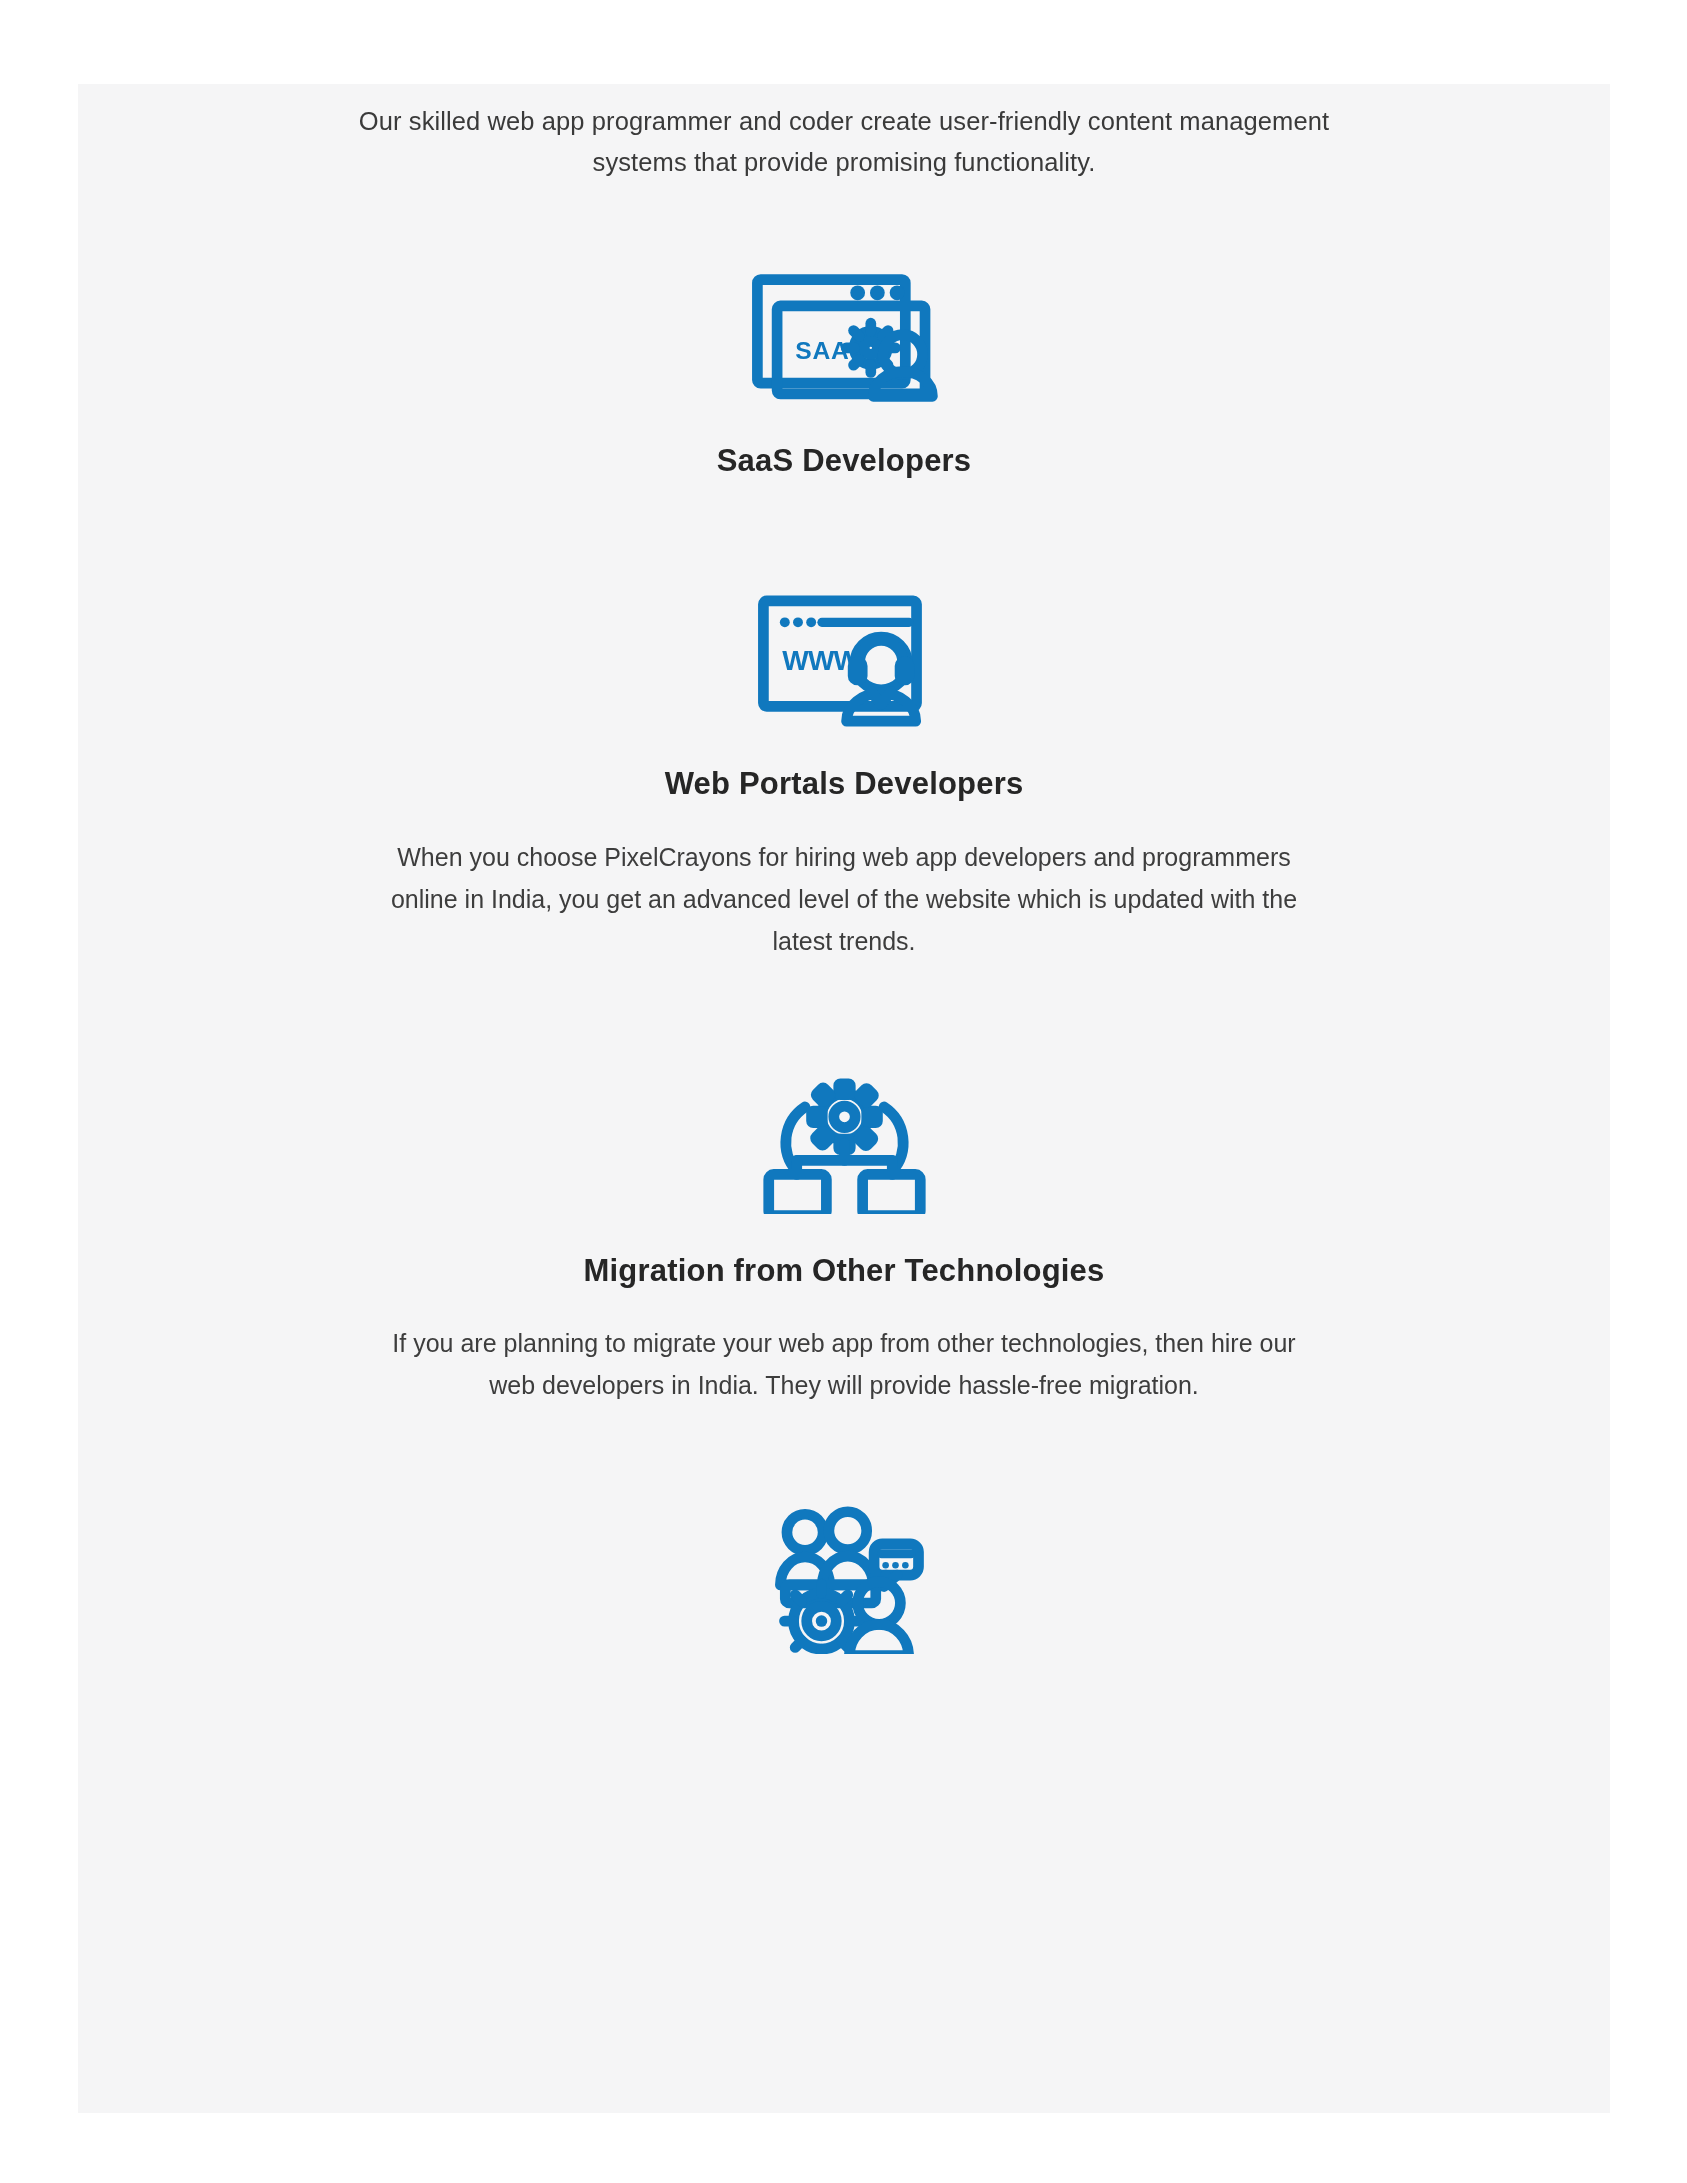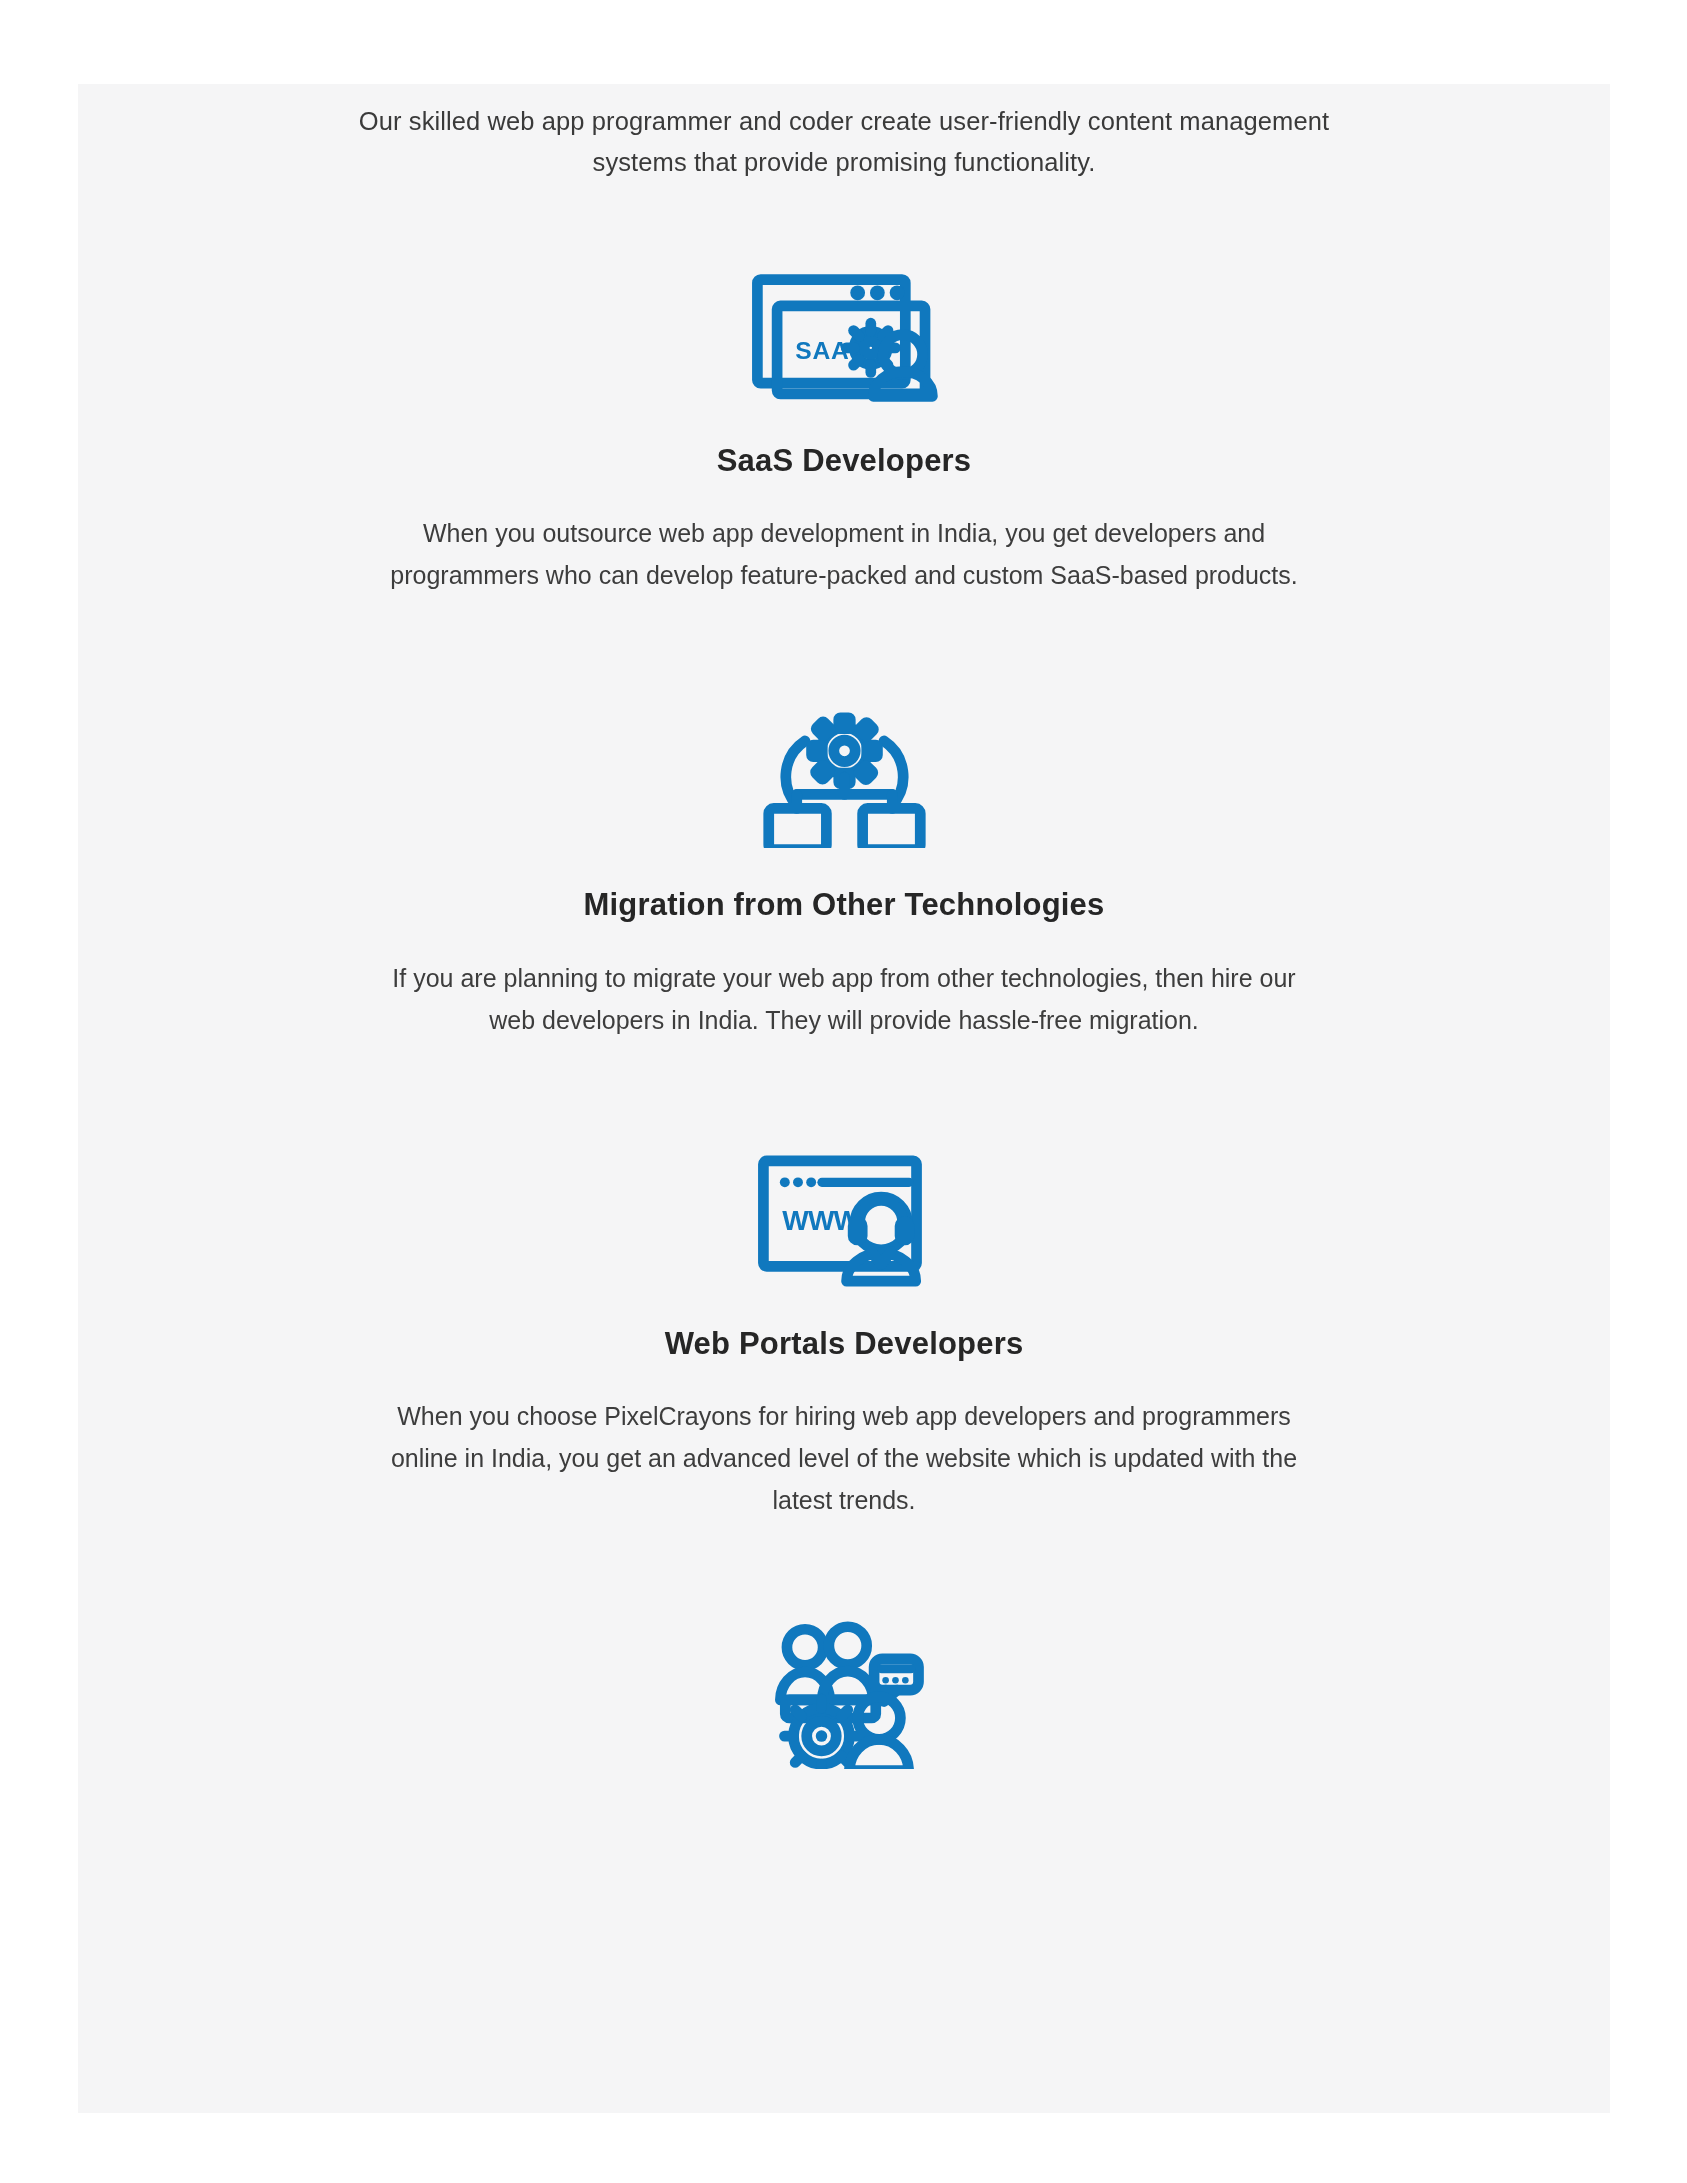--- a/index.html
+++ b/index.html
@@ -148,21 +148,50 @@
                 <line x1="-14" y1="14" x2="-21" y2="21"></line>
                 <line x1="14" y1="14" x2="21" y2="21"></line>
               </g>
             </g>
 
             <circle class="icon-blue" cx="186" cy="100" r="24"></circle>
             <path class="icon-blue" d="M150 151 a36 30 0 0 1 72 0 z"></path>
           </svg>
         </div>
         <h3 class="service-title">SaaS Developers</h3>
-        <p class="service-desc">When you outsource web app development in India, you get developers and programmers who can develop feature-packed and custom SaaS-based products.</p>
+      </div>
+
+      <div class="service-block block-2">
+        <div class="service-icon-wrap">
+          <svg width="177" height="136" viewBox="0 0 215 165" aria-hidden="true">
+
+            <rect class="icon-blue" x="9" y="12" width="186" height="128" rx="4"></rect>
+
+            <circle class="icon-blue-fill" cx="35" cy="38" r="6"></circle>
+            <circle class="icon-blue-fill" cx="51" cy="38" r="6"></circle>
+            <circle class="icon-blue-fill" cx="67" cy="38" r="6"></circle>
+
+            <line class="icon-blue-thin" x1="80" y1="38" x2="186" y2="38"></line>
+
+            <text x="32" y="96" class="icon-blue-fill" font-family="'Liberation Sans', sans-serif" font-size="34" font-weight="700" letter-spacing="-1">WWW</text>
+
+            <circle class="icon-blue" cx="152" cy="88" r="32"></circle>
+
+            <path class="icon-blue" d="M126 86 a26 26 0 0 1 52 0"></path>
+
+            <rect class="icon-blue" x="118" y="86" width="11" height="22" rx="5"></rect>
+            <rect class="icon-blue" x="175" y="86" width="11" height="22" rx="5"></rect>
+
+            <path class="icon-blue" d="M110 158 a42 34 0 0 1 84 0 z"></path>
+
+            <path class="icon-blue" d="M140 122 l12 16 l12 -16"></path>
+          </svg>
+        </div>
+        <h3 class="service-title">Web Portals Developers</h3>
+        <p class="service-desc">When you choose PixelCrayons for hiring web app developers and programmers online in India, you get an advanced level of the website which is updated with the latest trends.</p>
       </div>
 
       <div class="service-block block-3">
         <div class="service-icon-wrap">
           <svg width="165" height="140" viewBox="0 0 200 170" aria-hidden="true">
 
             <path class="icon-blue" d="M42 118 a52 52 0 0 1 10 -78"></path>
 
             <path class="icon-blue" d="M158 118 a52 52 0 0 0 -10 -78"></path>
 
@@ -186,50 +215,20 @@
             <line class="icon-blue" x1="42" y1="105" x2="42" y2="122"></line>
             <line class="icon-blue" x1="158" y1="105" x2="158" y2="122"></line>
 
             <rect class="icon-blue" x="8" y="122" width="70" height="50" rx="6"></rect>
 
             <rect class="icon-blue" x="122" y="122" width="70" height="50" rx="6"></rect>
           </svg>
         </div>
         <h3 class="service-title">Migration from Other Technologies</h3>
         <p class="service-desc">If you are planning to migrate your web app from other technologies, then hire our web developers in India. They will provide hassle-free migration.</p>
-      </div>
-
-      <div class="service-block block-2">
-        <div class="service-icon-wrap">
-          <svg width="177" height="136" viewBox="0 0 215 165" aria-hidden="true">
-
-            <rect class="icon-blue" x="9" y="12" width="186" height="128" rx="4"></rect>
-
-            <circle class="icon-blue-fill" cx="35" cy="38" r="6"></circle>
-            <circle class="icon-blue-fill" cx="51" cy="38" r="6"></circle>
-            <circle class="icon-blue-fill" cx="67" cy="38" r="6"></circle>
-
-            <line class="icon-blue-thin" x1="80" y1="38" x2="186" y2="38"></line>
-
-            <text x="32" y="96" class="icon-blue-fill" font-family="'Liberation Sans', sans-serif" font-size="34" font-weight="700" letter-spacing="-1">WWW</text>
-
-            <circle class="icon-blue" cx="152" cy="88" r="32"></circle>
-
-            <path class="icon-blue" d="M126 86 a26 26 0 0 1 52 0"></path>
-
-            <rect class="icon-blue" x="118" y="86" width="11" height="22" rx="5"></rect>
-            <rect class="icon-blue" x="175" y="86" width="11" height="22" rx="5"></rect>
-
-            <path class="icon-blue" d="M110 158 a42 34 0 0 1 84 0 z"></path>
-
-            <path class="icon-blue" d="M140 122 l12 16 l12 -16"></path>
-          </svg>
-        </div>
-        <h3 class="service-title">Web Portals Developers</h3>
-        <p class="service-desc">When you choose PixelCrayons for hiring web app developers and programmers online in India, you get an advanced level of the website which is updated with the latest trends.</p>
       </div>
 
       <div class="service-block block-4">
         <div class="service-icon-wrap">
           <svg width="165" height="148" viewBox="0 0 200 180" aria-hidden="true">
 
             <circle class="icon-blue" cx="52" cy="32" r="22"></circle>
 
             <path class="icon-blue" d="M22 96 a30 34 0 0 1 60 0 z"></path>
 

